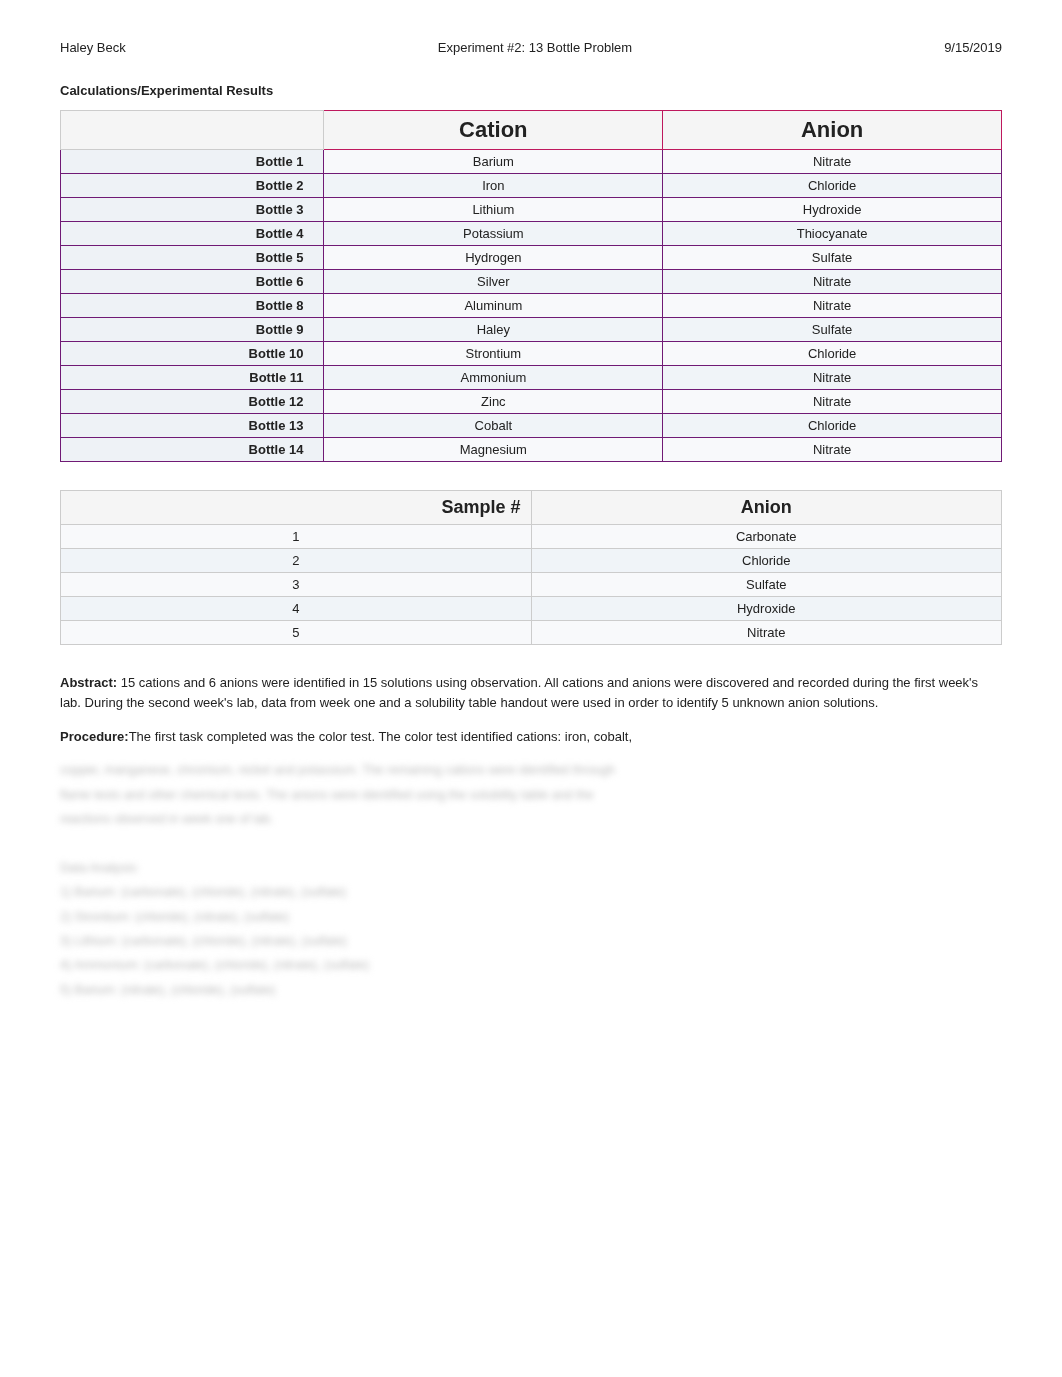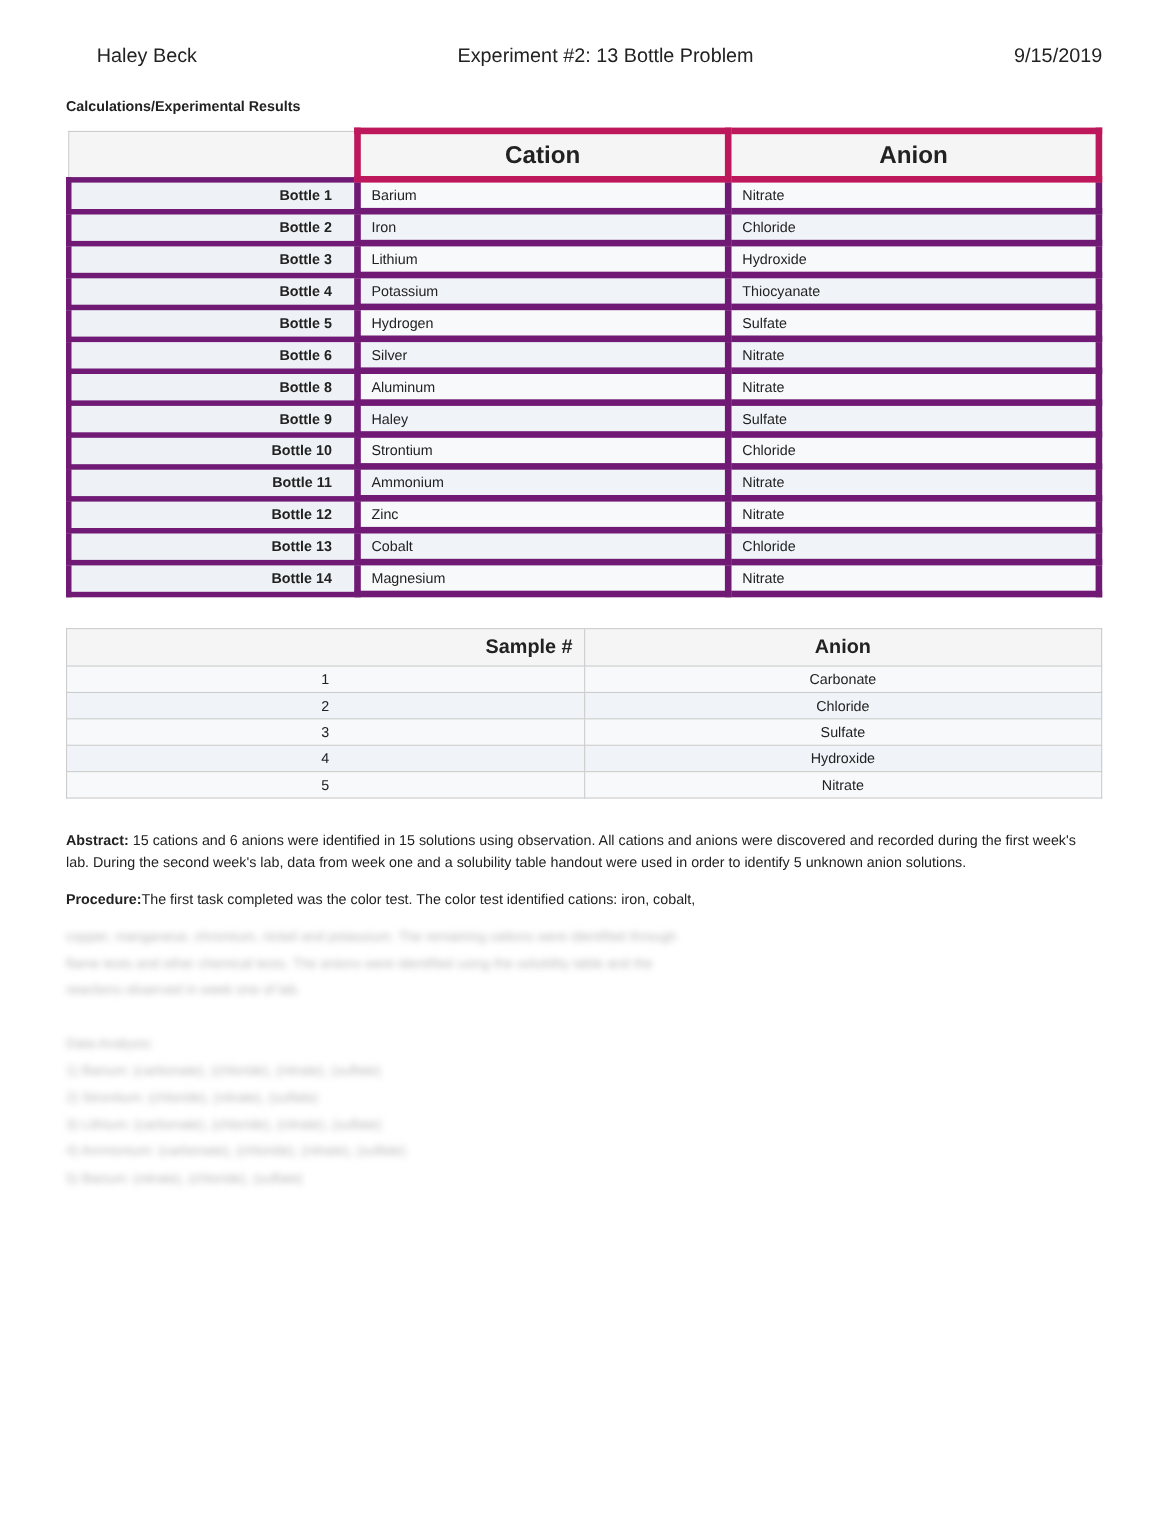--- a/index.html
+++ b/index.html
@@ -11,56 +11,55 @@
       padding: 40px 60px;
       max-width: 1062px;
       min-height: 1377px;
     }
 
     .header {
       display: flex;
       justify-content: space-between;
       align-items: center;
       margin-bottom: 28px;
-      font-size: 18px;
-      margin-left: 28px;
+      font-size: 13px;
     }
 
     .section-title {
       font-weight: bold;
       font-size: 13px;
       margin-bottom: 12px;
     }
 
     
     .bottle-table {
       width: 100%;
       border-collapse: collapse;
       margin-bottom: 28px;
       font-size: 13px;
     }
     .bottle-table th {
       font-size: 22px;
       font-weight: bold;
       text-align: center;
       padding: 6px 10px;
-      border: 6px solid #be185d;
+      border: 1px solid #be185d;
       background: #f5f5f5;
     }
     .bottle-table td {
-      text-align: left;
+      text-align: center;
       padding: 4px 10px;
-      border: 6px solid #701a75;
+      border: 1px solid #701a75;
     }
     .bottle-table td.row-label {
       font-weight: bold;
       text-align: right;
       padding-right: 20px;
       background: #f9f9f9;
-      border: 5px solid #701a75;
+      border: 1px solid #701a75;
     }
     .bottle-table tr:nth-child(even) td {
       background: #f0f4f8;
     }
     .bottle-table tr:nth-child(odd) td {
       background: #f8f9fb;
     }
     .bottle-table tr:nth-child(even) td.row-label,
     .bottle-table tr:nth-child(odd) td.row-label {
       background: #eef2f6;

